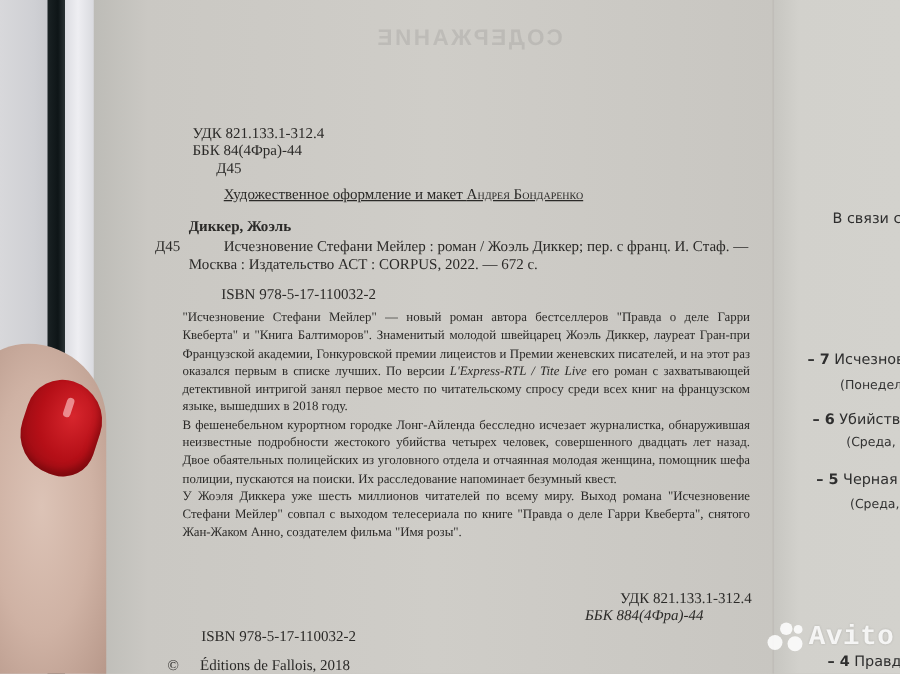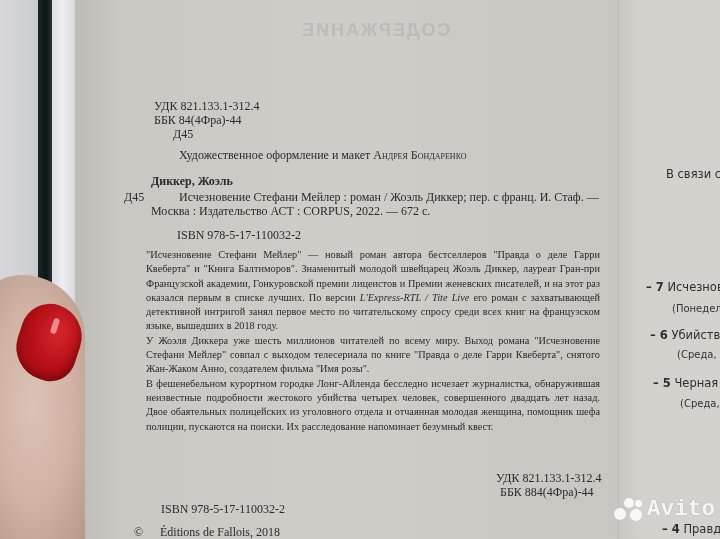--- a/index.html
+++ b/index.html
@@ -79,38 +79,38 @@
 <div class="cover"></div>
 <div class="page-edges"></div>
 
 <div class="page"></div>
 <div class="bleed">СОДЕРЖАНИЕ</div>
 
 <div class="t" style="left:154px; top:99px;">УДК 821.133.1-312.4</div>
 <div class="t" style="left:154px; top:113px;">ББК 84(4Фра)-44</div>
 <div class="t" style="left:173px; top:127px;">Д45</div>
 
-<div class="t" style="left:179px; top:148px;">
+<div class="t" style="left:179px; top:148px;text-decoration:underline;">
   <span>Художественное оформление и макет </span><span class="sc">Андрея Бондаренко</span>
 </div>
 
 <div class="t" style="left:151px; top:174px; font-weight:bold;">Диккер, Жоэль</div>
 <div class="t" style="left:124px; top:190px;">Д45</div>
 <div class="t" style="left:151px; top:190px;margin-left:28px;">Исчезновение Стефани Мейлер : роман / Жоэль Диккер; пер. с франц. И. Стаф. —</div>
 <div class="t" style="left:151px; top:204px;">Москва : Издательство АСТ : CORPUS, 2022. — 672 с.</div>
 <div class="t" style="left:177px; top:228px;">ISBN 978-5-17-110032-2</div>
 
 <div class="body-text">
   <p><span>"Исчезновение Стефани Мейлер" — новый роман автора бестселлеров "Правда о деле Гарри Квеберта" и "Книга Балтиморов". Знаменитый молодой швейцарец Жоэль Диккер, лауреат Гран-при Французской академии, Гонкуровской премии лицеистов и Премии женевских писателей, и на этот раз оказался первым в списке лучших. По версии </span><span class="italic">L'Express-RTL / Tite Live</span><span> его роман с захватывающей детективной интригой занял первое место по читательскому спросу среди всех книг на французском языке, вышедших в 2018 году.</span></p>
+  <p>В фешенебельном курортном городке Лонг-Айленда бесследно исчезает журналистка, обнаружившая неизвестные подробности жестокого убийства четырех человек, совершенного двадцать лет назад. Двое обаятельных полицейских из уголовного отдела и отчаянная молодая женщина, помощник шефа полиции, пускаются на поиски. Их расследование напоминает безумный квест.</p>
   <p>У Жоэля Диккера уже шесть миллионов читателей по всему миру. Выход романа "Исчезновение Стефани Мейлер" совпал с выходом телесериала по книге "Правда о деле Гарри Квеберта", снятого Жан-Жаком Анно, создателем фильма "Имя розы".</p>
-  <p>В фешенебельном курортном городке Лонг-Айленда бесследно исчезает журналистка, обнаружившая неизвестные подробности жестокого убийства четырех человек, совершенного двадцать лет назад. Двое обаятельных полицейских из уголовного отдела и отчаянная молодая женщина, помощник шефа полиции, пускаются на поиски. Их расследование напоминает безумный квест.</p>
 </div>
 
 <div class="t" style="left:496px; top:471px;">УДК 821.133.1-312.4</div>
-<div class="t" style="left:500px; top:485px;">ББК 884(4Фра)-44</div>
+<div class="t" style="left:468px; top:485px;font-style:italic;">ББК 884(4Фра)-44</div>
 <div class="t" style="left:161px; top:502px;">ISBN 978-5-17-110032-2</div>
 <div class="t" style="left:134px; top:525px;">©</div>
 <div class="t" style="left:160px; top:525px;">Éditions de Fallois, 2018</div>
 
 <div class="page-right"></div>
 <div class="rt" style="left:666px; top:167px;">В связи с о</div>
 
 <div class="rt" style="left:646px; top:280px;">
   <span class="num">– 7</span>
   <span>Исчезнове</span>

